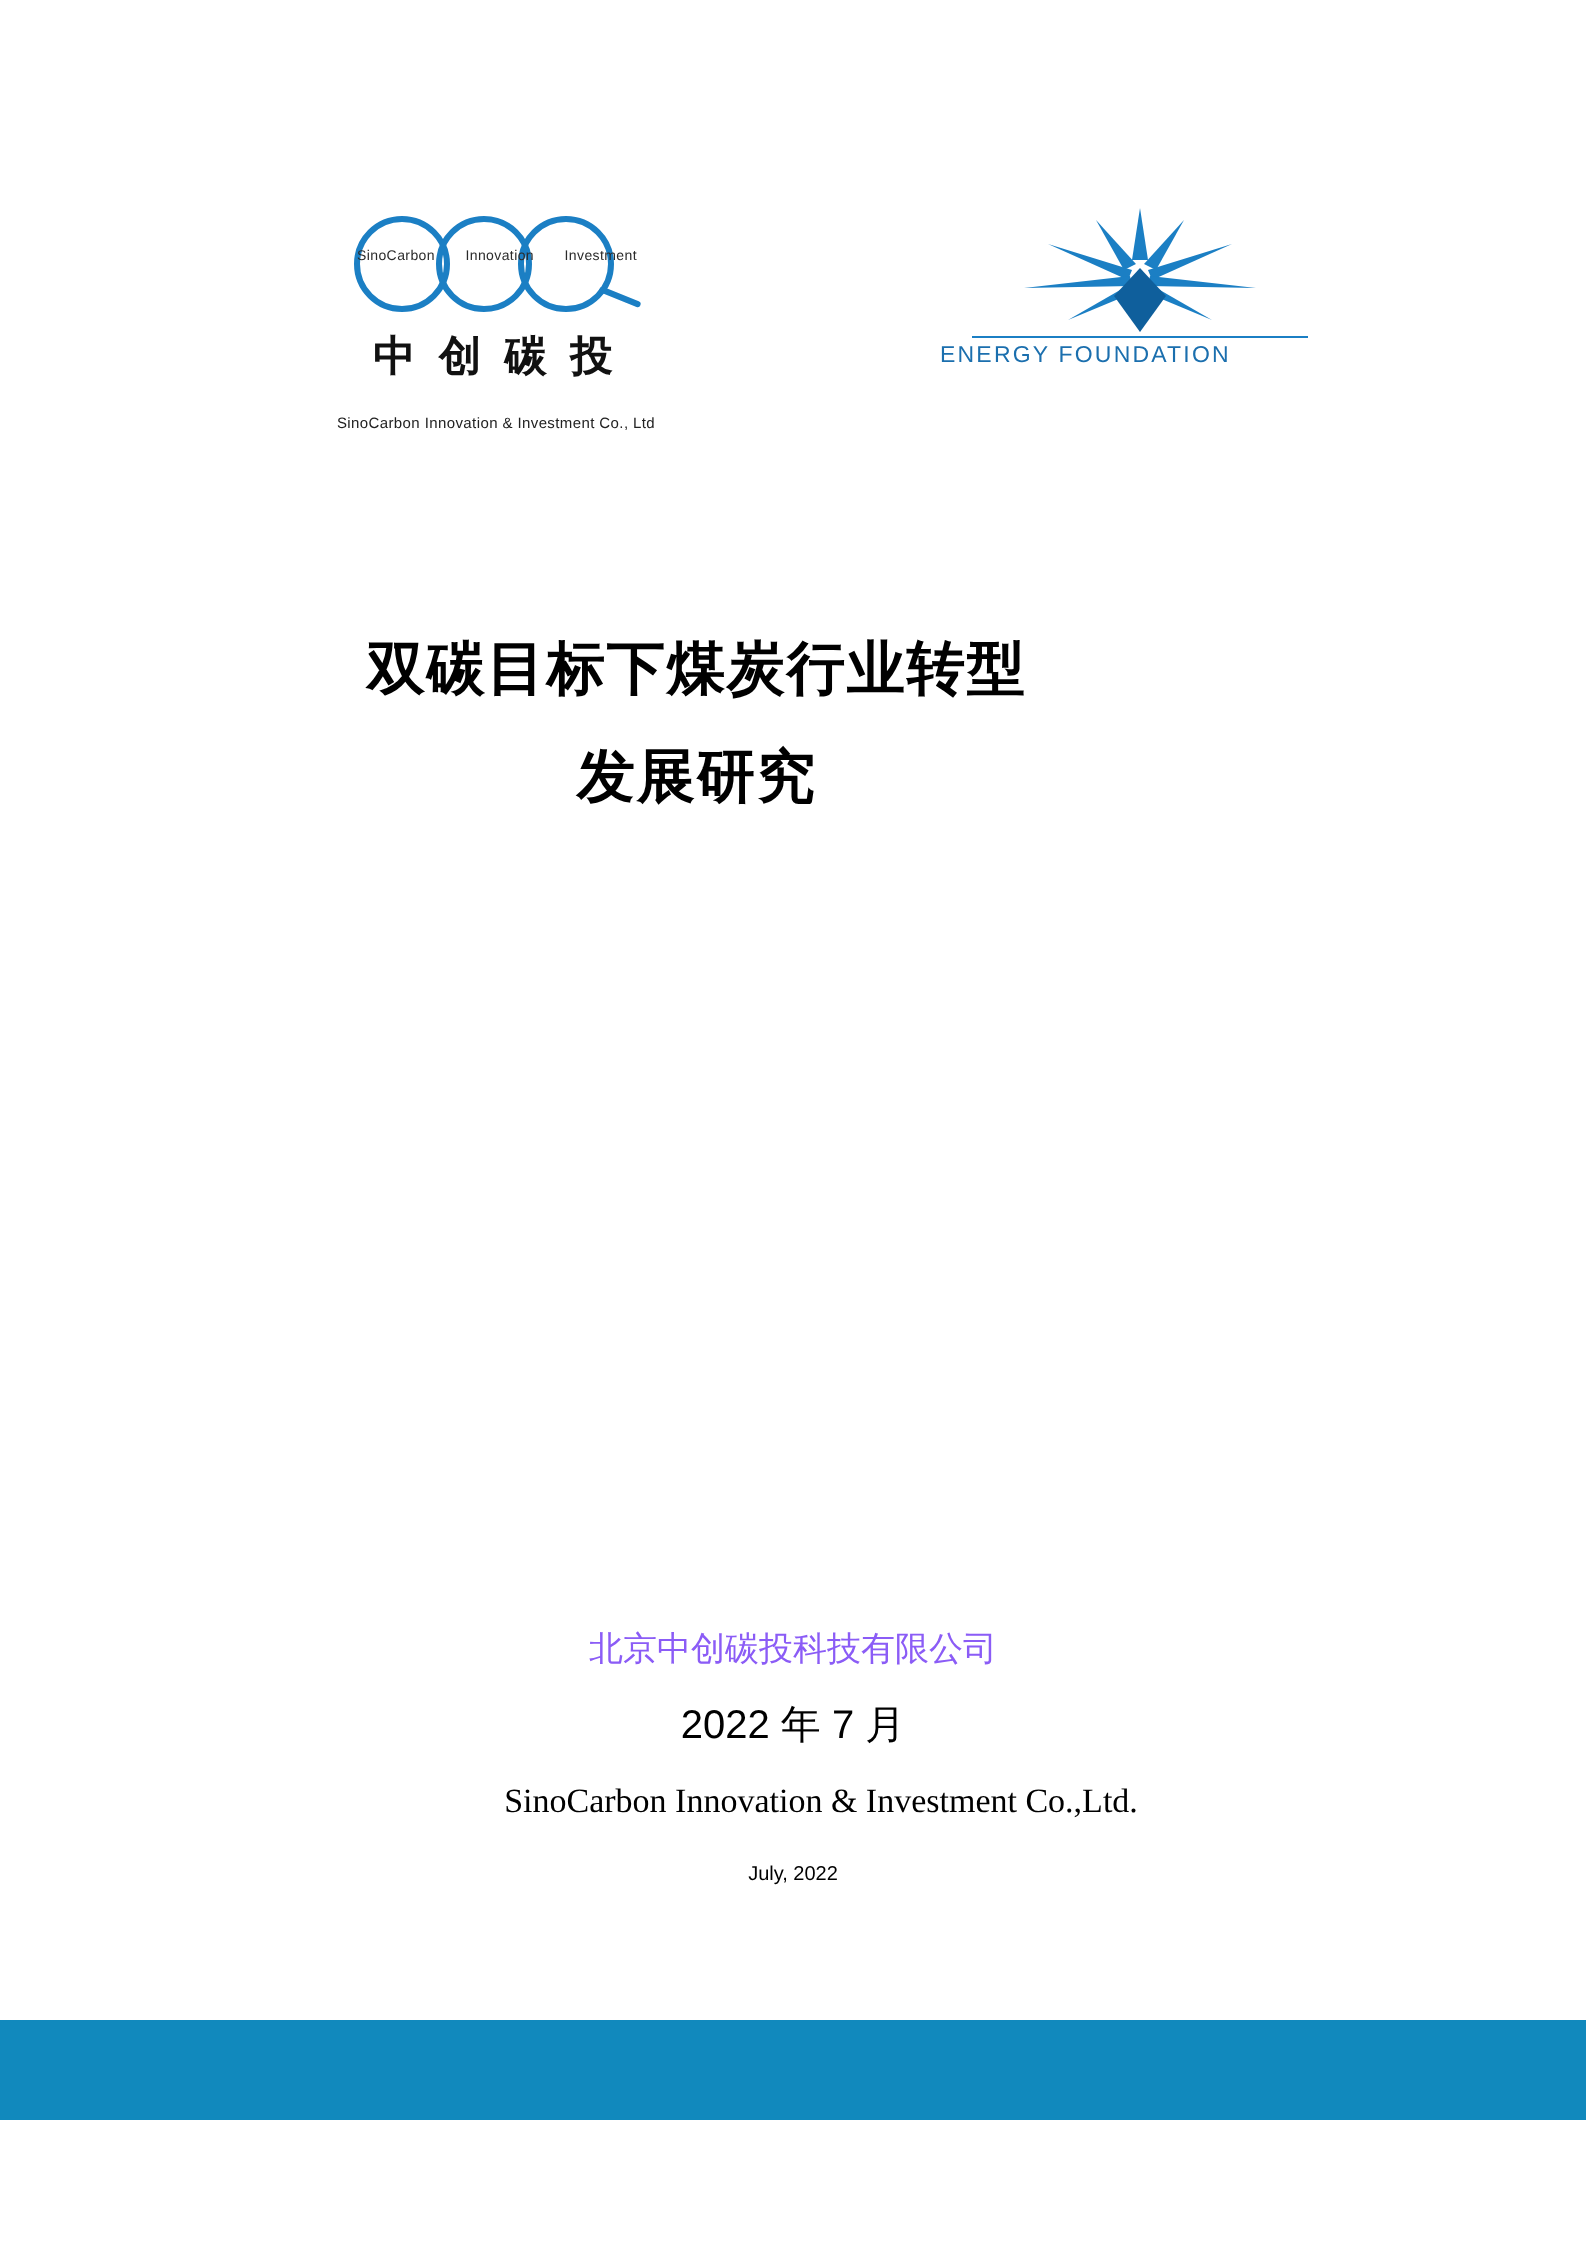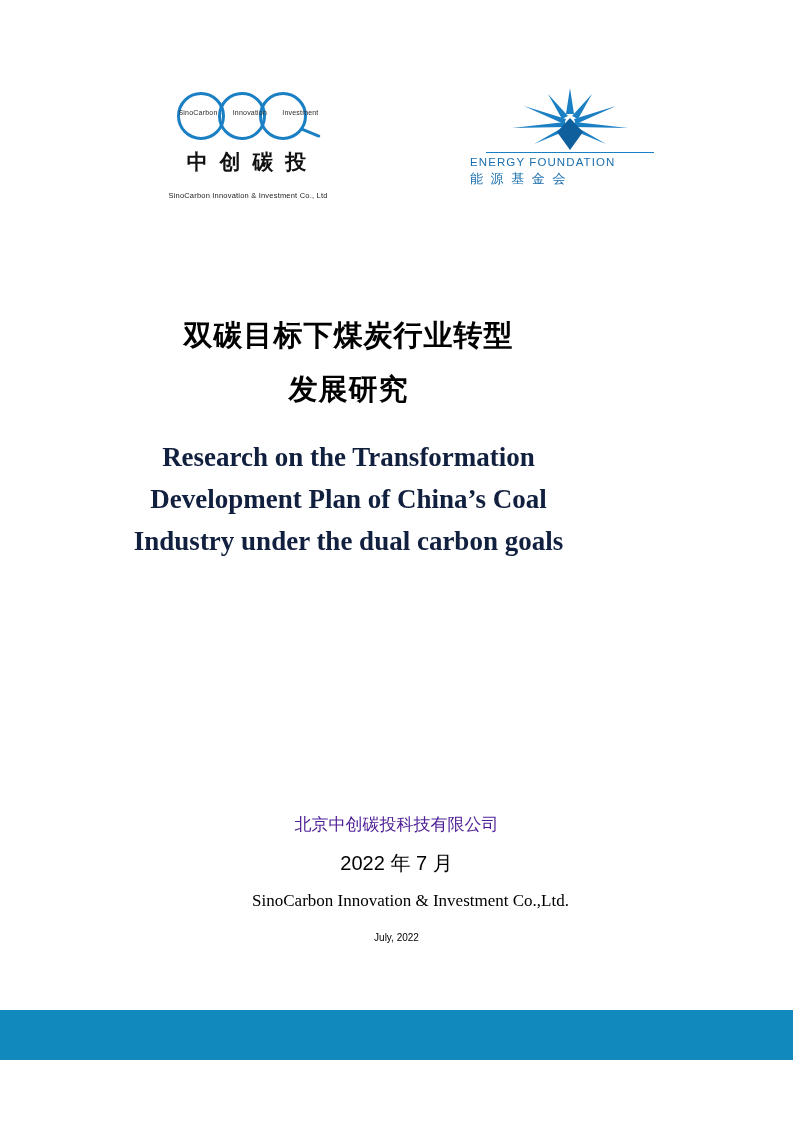--- a/index.html
+++ b/index.html
@@ -18,21 +18,21 @@
   .page {
     position: relative;
     width: 793px;
     height: 1122px;
     background: #ffffff;
   }
 
   
   .logos {
     position: absolute;
-    top: 88px;
+    top: 104px;
     left: 0;
     width: 793px;
     height: 130px;
   }
 
   .logo-sinocarbon {
     position: absolute;
     left: 168px;
     top: 0;
     width: 160px;
@@ -156,21 +156,21 @@
   .author-block {
     position: absolute;
     top: 806px;
     left: 0;
     width: 793px;
     text-align: center;
   }
   .author-cn {
     font-family: Liberation Serif, serif;
     font-size: 17px;
-    color: #4c1d95;
+    color: #8b5cf6;
     line-height: 38px;
   }
   .author-date-cn {
     font-family: "Liberation Sans", sans-serif;
     font-size: 20px;
     color: #000000;
     line-height: 38px;
   }
   .author-en {
     font-family: "Liberation Serif", serif;
@@ -234,33 +234,27 @@
             <polygon points="96,56 63,37 60,41"></polygon>
             <polygon points="60,62 57,40 63,40"></polygon>
           </g>
           <g fill="#0f5f9c">
             <polygon points="60,30 47,44 60,62 73,44"></polygon>
           </g>
         </svg>
       </div>
       <div class="ef-rule"></div>
       <div class="ef-en">ENERGY FOUNDATION</div>
-      <div class="ef-cn">能 源 基 金 会</div>
     </div>
 
   </div>
 
   <div class="title-block">
     <div class="title-cn">双碳目标下煤炭行业转型</div>
     <div class="title-cn">发展研究</div>
-    <div class="title-en">
-      <div>Research on the Transformation</div>
-      <div>Development Plan of China’s Coal</div>
-      <div>Industry under the dual carbon goals</div>
-    </div>
   </div>
 
   <div class="author-block">
     <div class="author-cn">北京中创碳投科技有限公司</div>
     <div class="author-date-cn">2022 年 7 月</div>
     <div class="author-en">SinoCarbon Innovation &amp; Investment Co.,Ltd.</div>
     <div class="author-date-en">July, 2022</div>
   </div>
 
   <div class="bottom-bar"></div>

